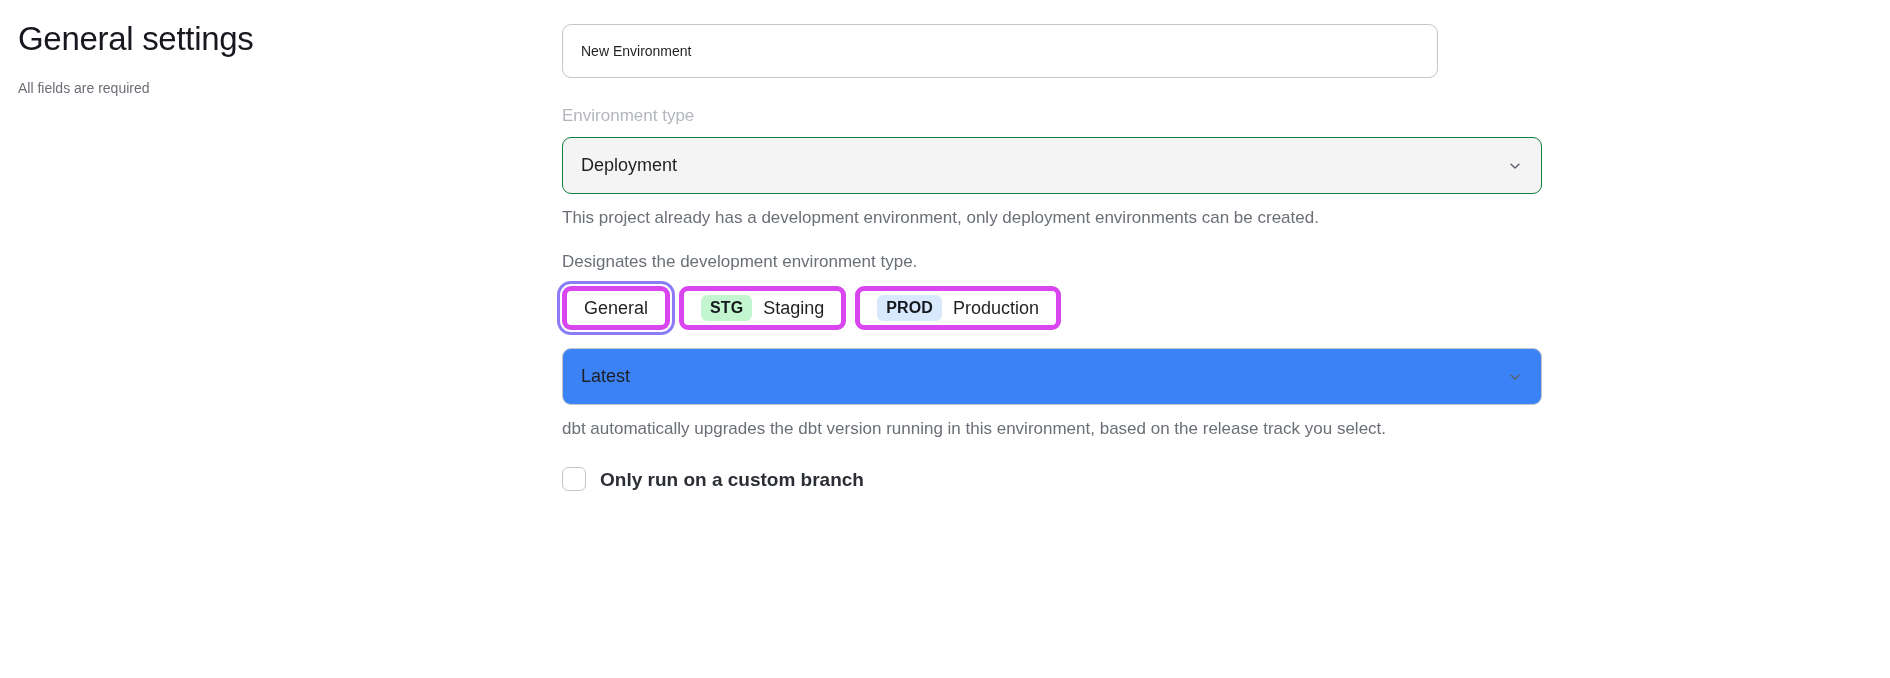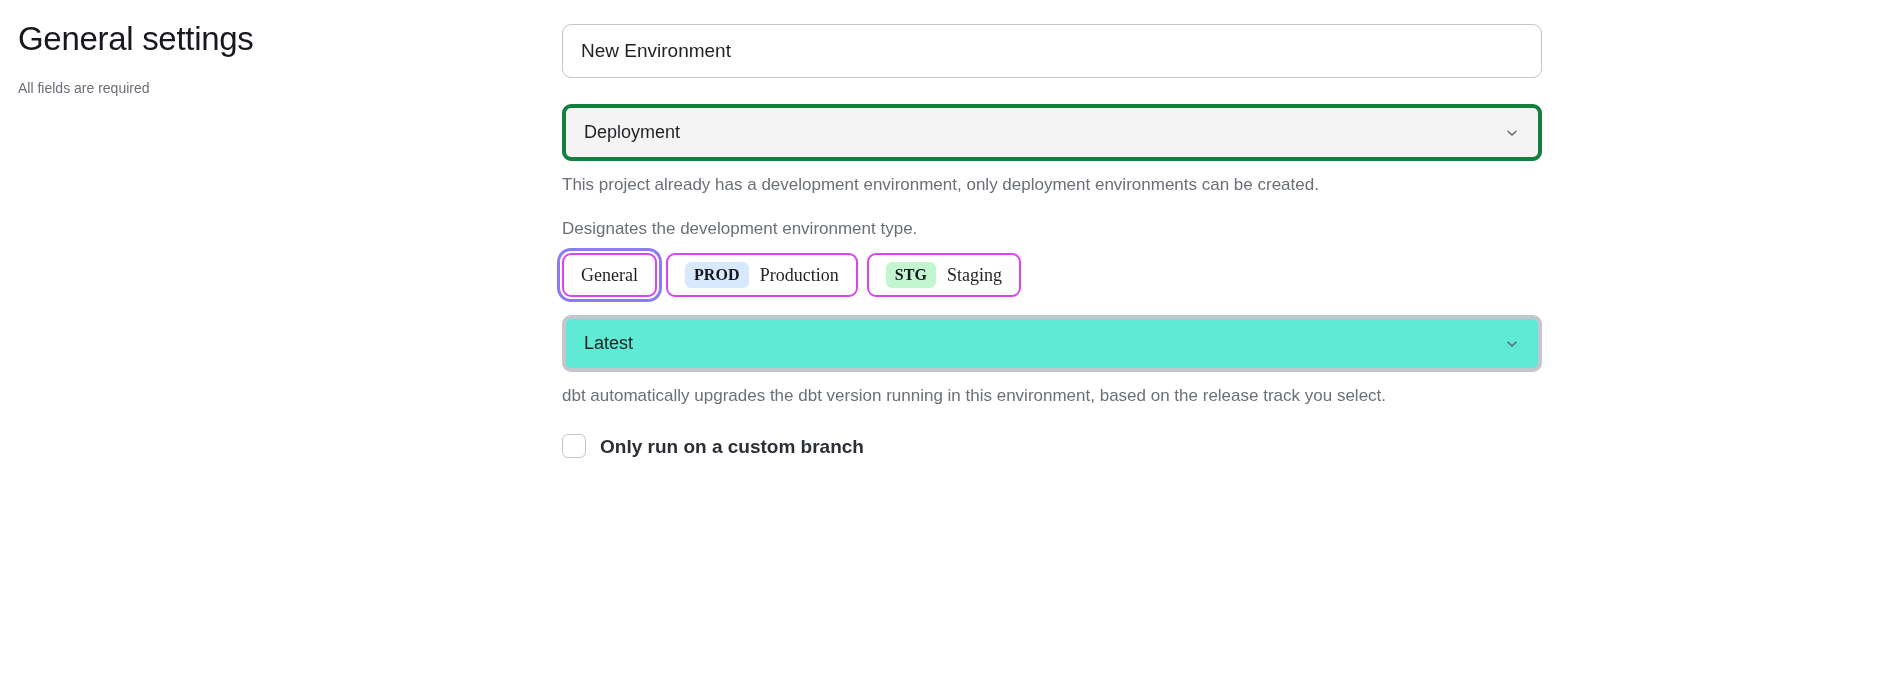--- a/index.html
+++ b/index.html
@@ -58,47 +58,47 @@
     font-size: 17px;
     line-height: 24px;
     color: #3b3f46;
     margin-bottom: 9px;
   }
   .field-label.disabled {
     color: #b3b6bd;
   }
 
   .text-input {
-    width: 980px;
+    width: 876px;
     height: 54px;
     border: 1px solid #c3c6cd;
     border-radius: 9px;
     background: #ffffff;
     display: flex;
     align-items: center;
     padding: 0 18px;
-    font-size: 19px;
+    font-size: 14px;
     color: #1f2023;
   }
 
   .select-box {
     width: 980px;
     height: 57px;
-    border: 4px solid #15803d;
+    border: 1px solid #15803d;
     border-radius: 9px;
     background: #f4f4f5;
     display: flex;
     align-items: center;
     justify-content: space-between;
     padding: 0 18px;
     font-size: 18px;
     color: #1f2023;
   }
   .select-box.enabled {
-    background: #5eead4;
+    background: #3b82f6;
     border-color: #c3c6cd;
   }
 
   .chevron {
     width: 16px;
     height: 16px;
     display: inline-block;
     color: #5c6069;
     flex: none;
   }
@@ -132,32 +132,31 @@
   .help-icon svg { display: block; }
 
   
   .type-row {
     display: flex;
     align-items: center;
     gap: 9px;
   }
   .type-btn {
     height: 44px;
-    border: 2px solid #d946ef;
+    border: 5px solid #d946ef;
     border-radius: 9px;
     background: #ffffff;
     display: flex;
     align-items: center;
     gap: 11px;
     padding: 0 17px;
     font-size: 18px;
     color: #1f2023;
     cursor: pointer;
     white-space: nowrap;
-    font-family: Liberation Serif, serif;
   }
   .type-btn.focused {
     outline: 3px solid #8b7cf6;
     outline-offset: 2px;
     border-radius: 9px;
   }
   .badge {
     display: inline-flex;
     align-items: center;
     justify-content: center;
@@ -208,20 +207,21 @@
     <div class="page-subtitle">All fields are required</div>
   </div>
 
   <div class="form-col">
 
     <div>
       <div class="text-input" placeholder="Environment name">New Environment</div>
     </div>
 
     <div class="mt-26">
+      <div class="field-label disabled">Environment type</div>
       <div class="select-box">
         <span>Deployment</span>
         <span class="chevron">
           <svg viewBox="0 0 16 16" width="16" height="16" fill="none" stroke="currentColor" stroke-width="1.4" stroke-linecap="round" stroke-linejoin="round">
             <path d="M4 6.2 L8 10 L12 6.2"></path>
           </svg>
         </span>
       </div>
       <div class="helper-text mt-12">This project already has a development environment, only deployment environments can be created.</div>
     </div>
@@ -229,27 +229,27 @@
     <div class="mt-20">
       <div class="helper-text mt-10">Designates the development environment type.</div>
 
       <div class="type-row mt-12">
 
         <button class="type-btn focused">
           <span>General</span>
         </button>
 
         <button class="type-btn">
+          <span class="badge stg">STG</span>
+          <span>Staging</span>
+        </button>
+
+        <button class="type-btn">
           <span class="badge prod">PROD</span>
           <span>Production</span>
-        </button>
-
-        <button class="type-btn">
-          <span class="badge stg">STG</span>
-          <span>Staging</span>
         </button>
 
       </div>
     </div>
 
     <div class="mt-18">
       <div class="select-box enabled mt-12">
         <span>Latest</span>
         <span class="chevron">
           <svg viewBox="0 0 16 16" width="16" height="16" fill="none" stroke="currentColor" stroke-width="1.4" stroke-linecap="round" stroke-linejoin="round">

